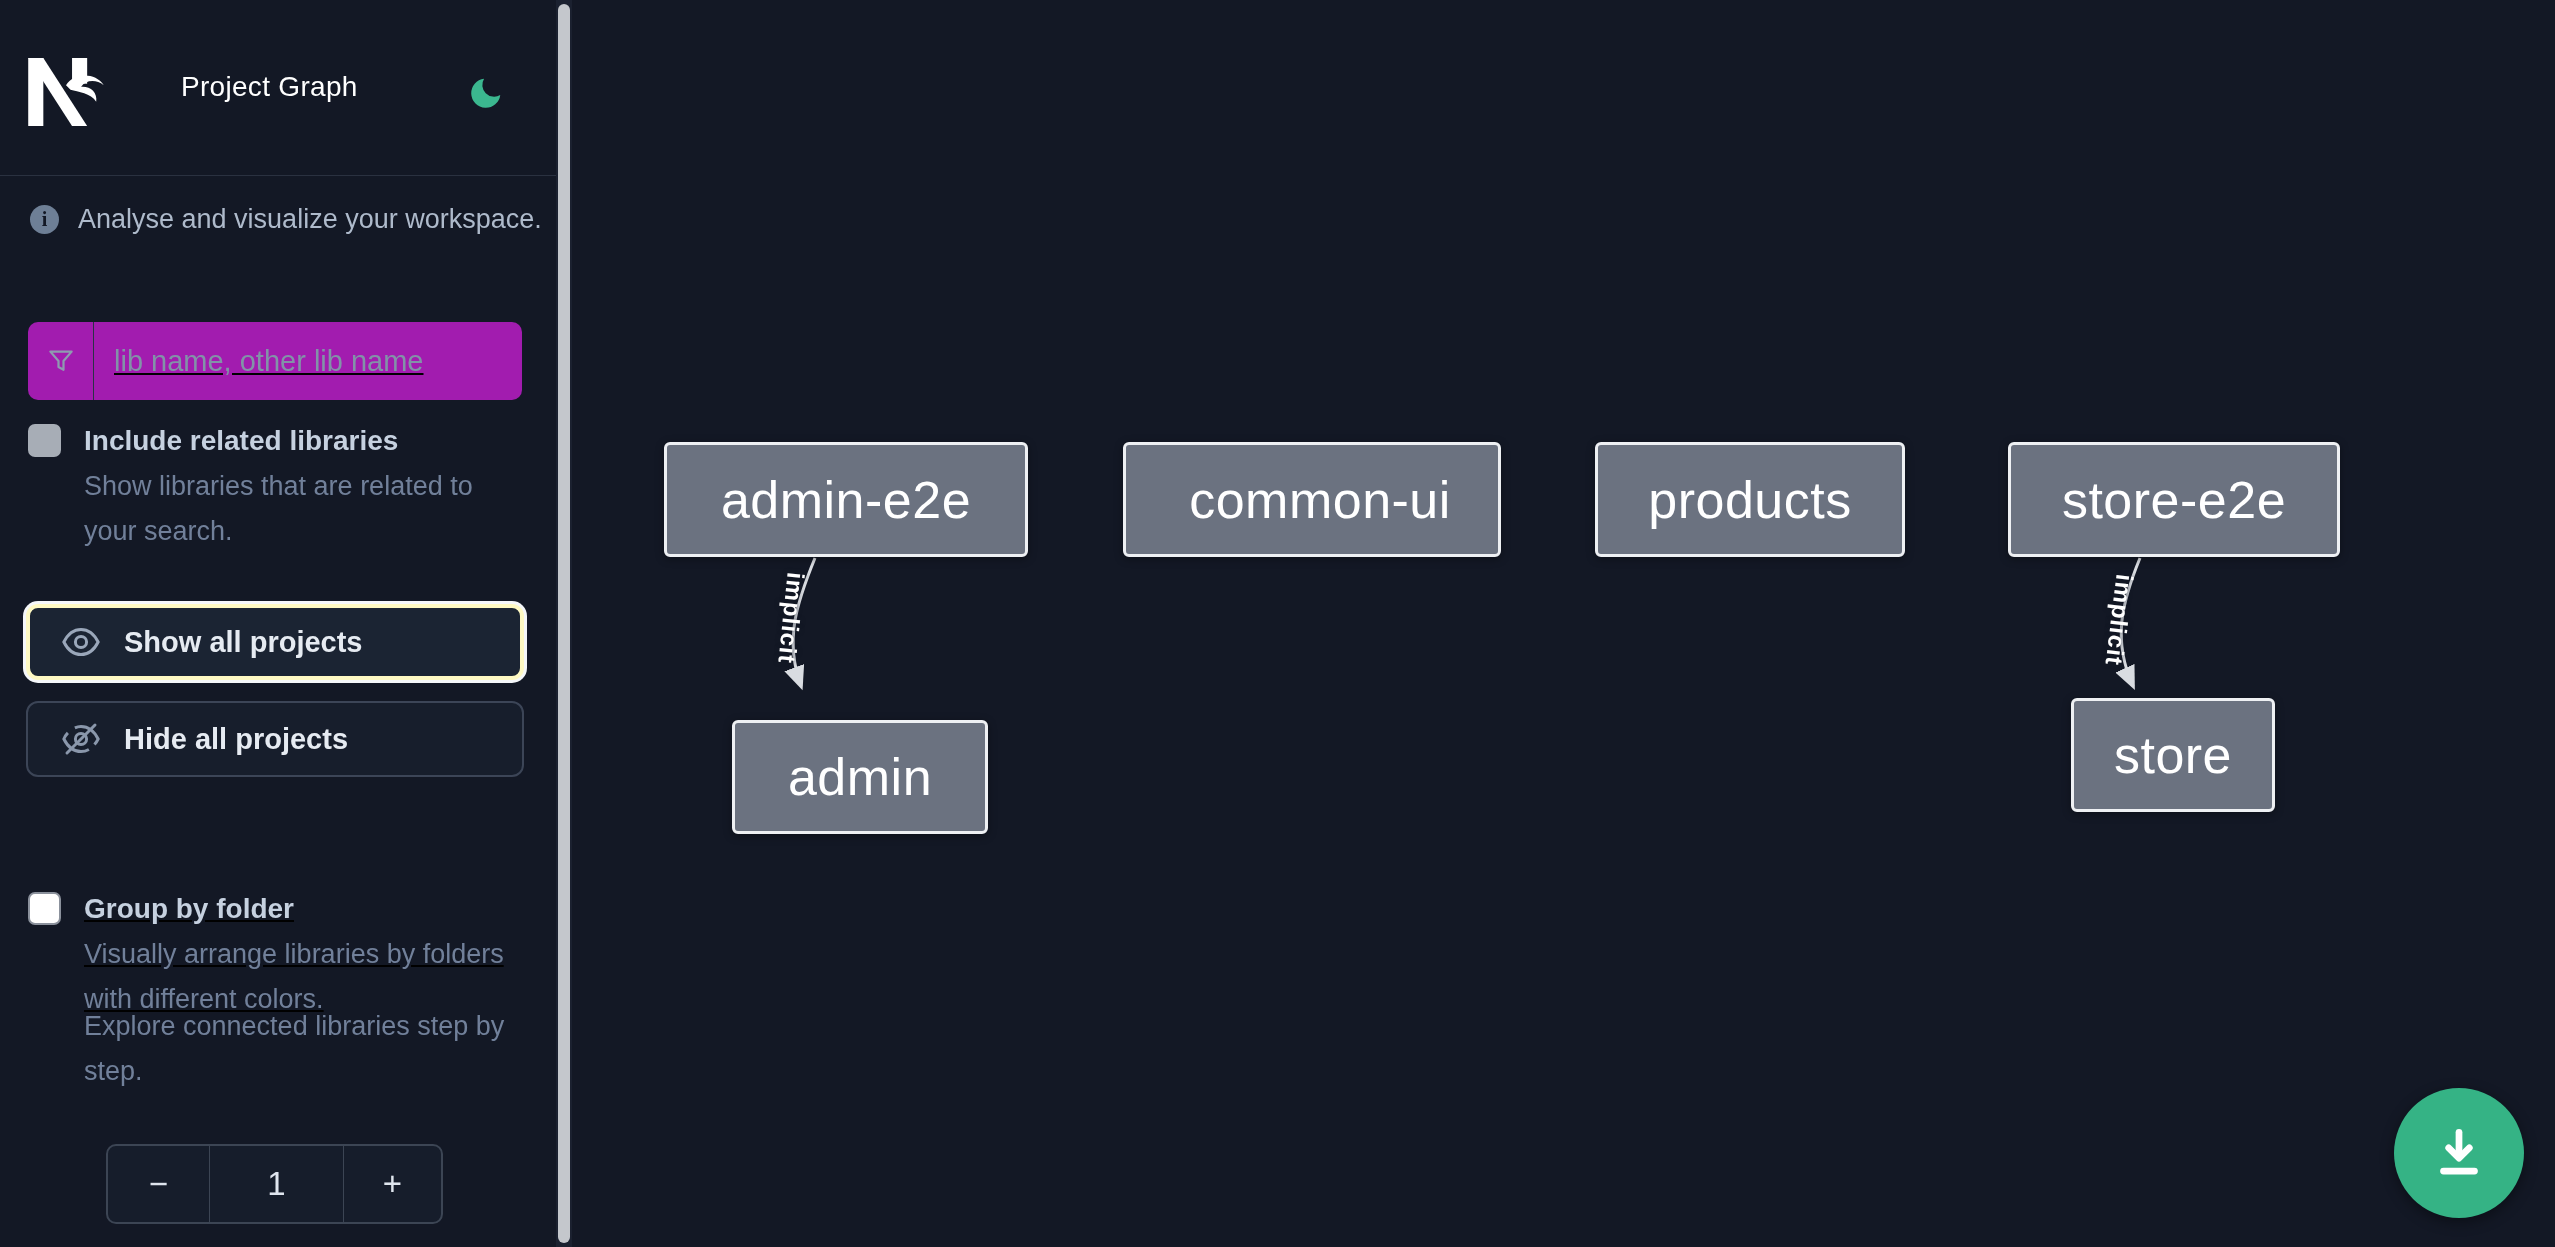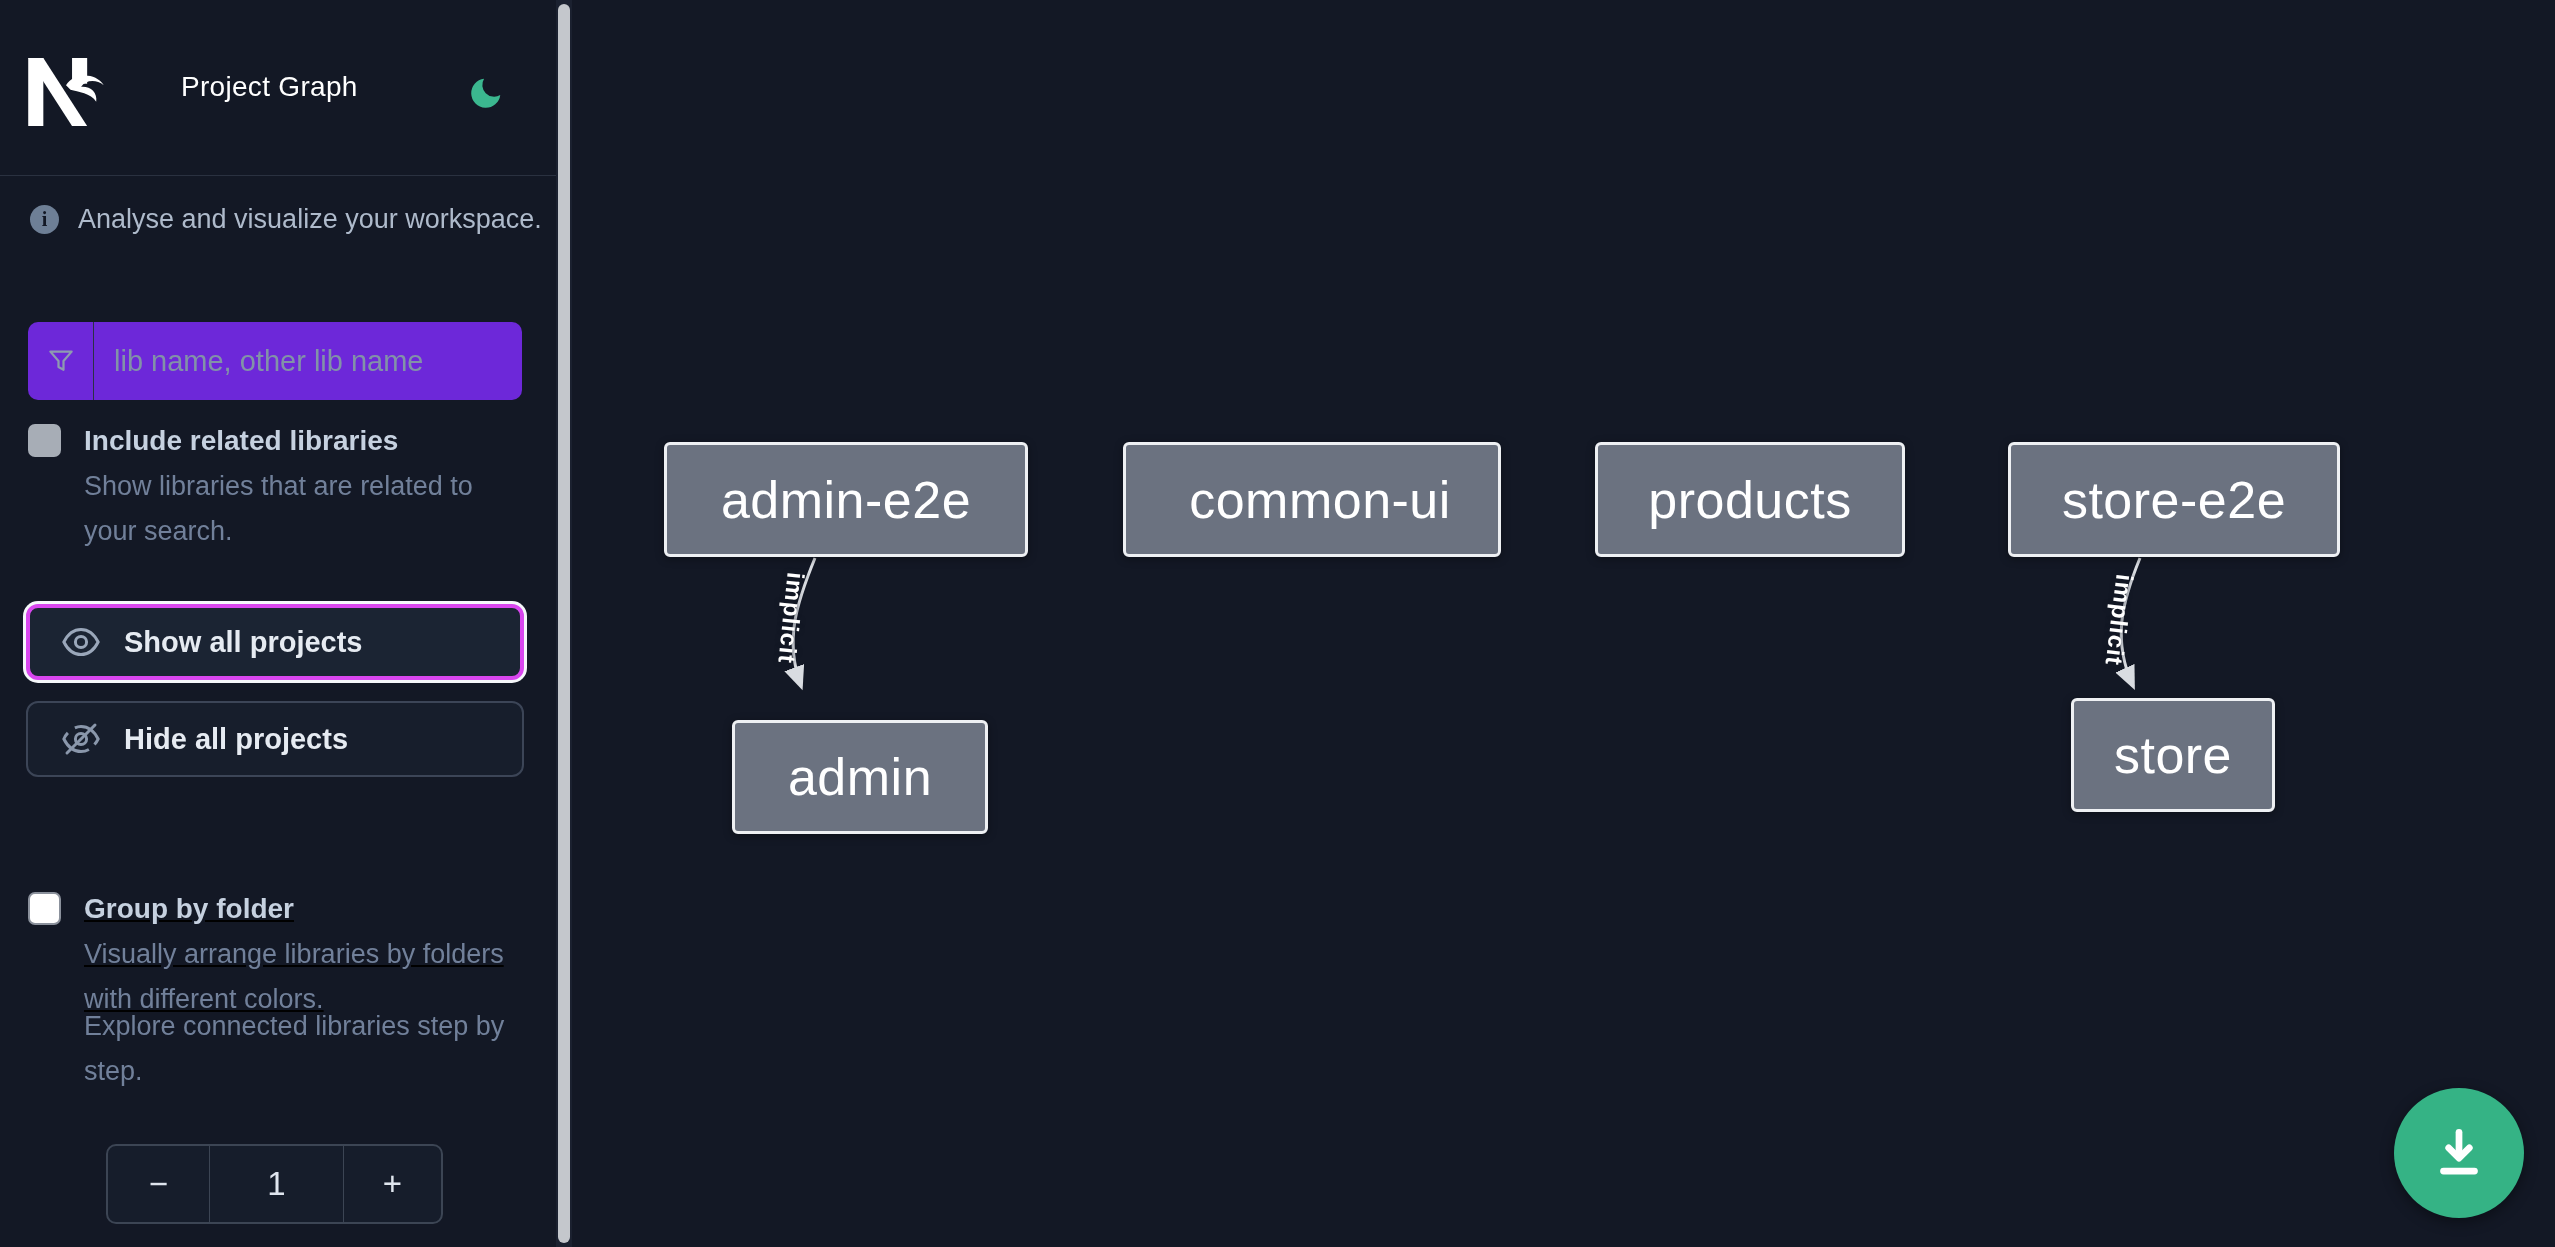--- a/index.html
+++ b/index.html
@@ -48,22 +48,22 @@
 
   .info-row { position:absolute; left:30px; top:203px; display:flex; align-items:flex-start; }
   .info-icon {
     width:29px; height:29px; border-radius:50%; background:#6e7f96; color:#131825;
     font-size:20px; font-weight:700; display:flex; align-items:center; justify-content:center;
     font-family:"Liberation Serif", serif; flex:0 0 auto; margin-top:2px;
   }
   .info-text { margin-left:19px; font-size:27px; color:#aebacb; line-height:33px; }
 
   .filter-box {
-    position:absolute; left:28px; top:322px; width:494px; height:78px; background:#6d28d9;
-    border-radius:10px; display:flex; align-items:stretch; overflow:hidden;
+    position:absolute; left:28px; top:322px; width:494px; height:78px; background:#a21caf;
+    border-radius:10px; display:flex; align-items:stretch; overflow:hidden;text-decoration:underline;
   }
   .filter-icon-cell { width:66px; display:flex; align-items:center; justify-content:center; border-right:1px solid #2a3244; }
   .filter-input {
     flex:1; background:transparent; border:none; outline:none; color:#dbe2ec;
     font-size:29px; padding:0 20px; font-family:"Liberation Sans", sans-serif;
   }
   .filter-input::placeholder { color:#8292a8; }
 
   .toggle-row { position:absolute; left:28px; width:498px; }
   .toggle-top { display:flex; align-items:center; }
@@ -78,21 +78,21 @@
   .cb.checked .check { display:block; }
   .toggle-label { margin-left:23px; font-size:28px; font-weight:600; color:#c6d1e0; cursor:pointer; }
   .toggle-desc { margin:7px 0 0 56px; width:442px; font-size:27px; color:#71809a; line-height:45px; }
 
   .action-btn {
     position:absolute; left:26px; width:498px; height:76px; border-radius:12px;
     display:flex; align-items:center; cursor:pointer; background:#171e2c;
     border:2px solid #3c4557; padding:0 0 0 32px; font-family:"Liberation Sans", sans-serif;
   }
   .action-btn.focused {
-    background:#1b2433; border:4px solid #d946ef;
+    background:#1b2433; border:4px solid #fef9c3;
     box-shadow:0 0 0 3px #f5f7fa; padding-left:30px;
   }
   .action-btn .btn-label { margin-left:22px; font-size:29px; font-weight:600; color:#e6ebf2; }
 
   .stepper {
     position:absolute; left:106px; top:1144px; width:337px; height:80px;
     border:2px solid #3c4554; border-radius:10px; display:flex; background:#161d2b; overflow:hidden;
   }
   .stepper button, .stepper .stepper-value {
     background:transparent; border:none; color:#dfe5ee; font-size:33px;

